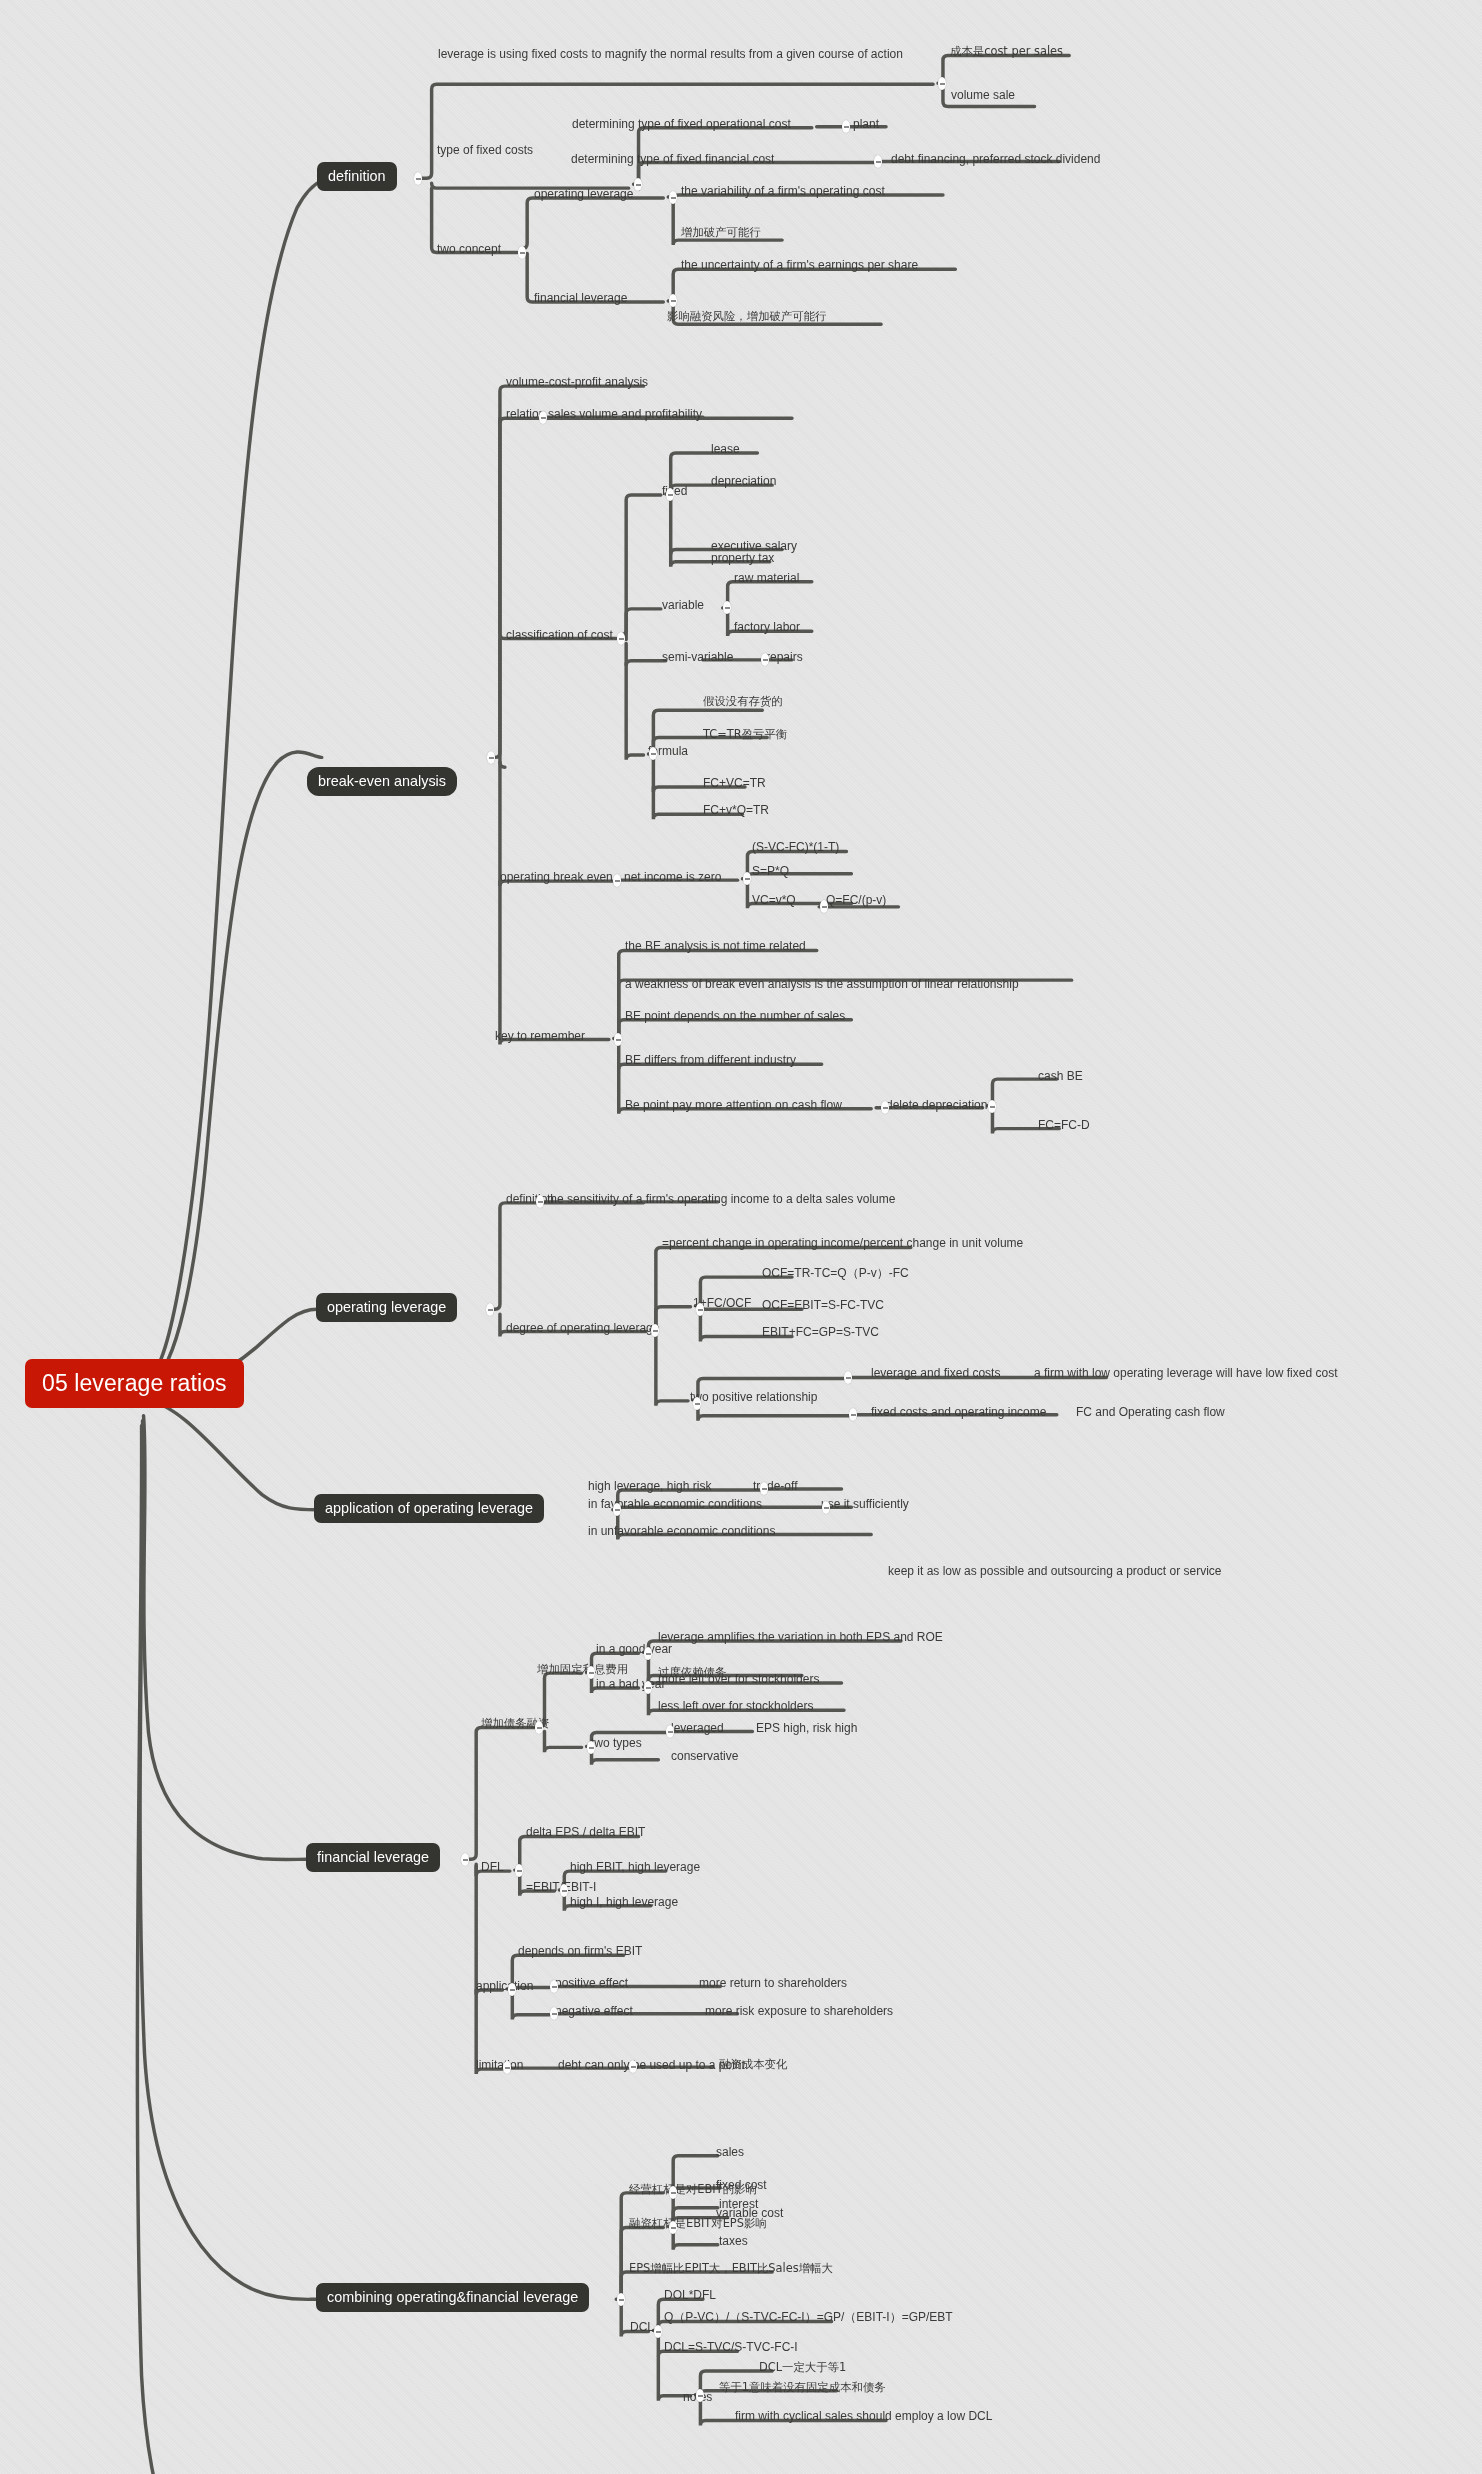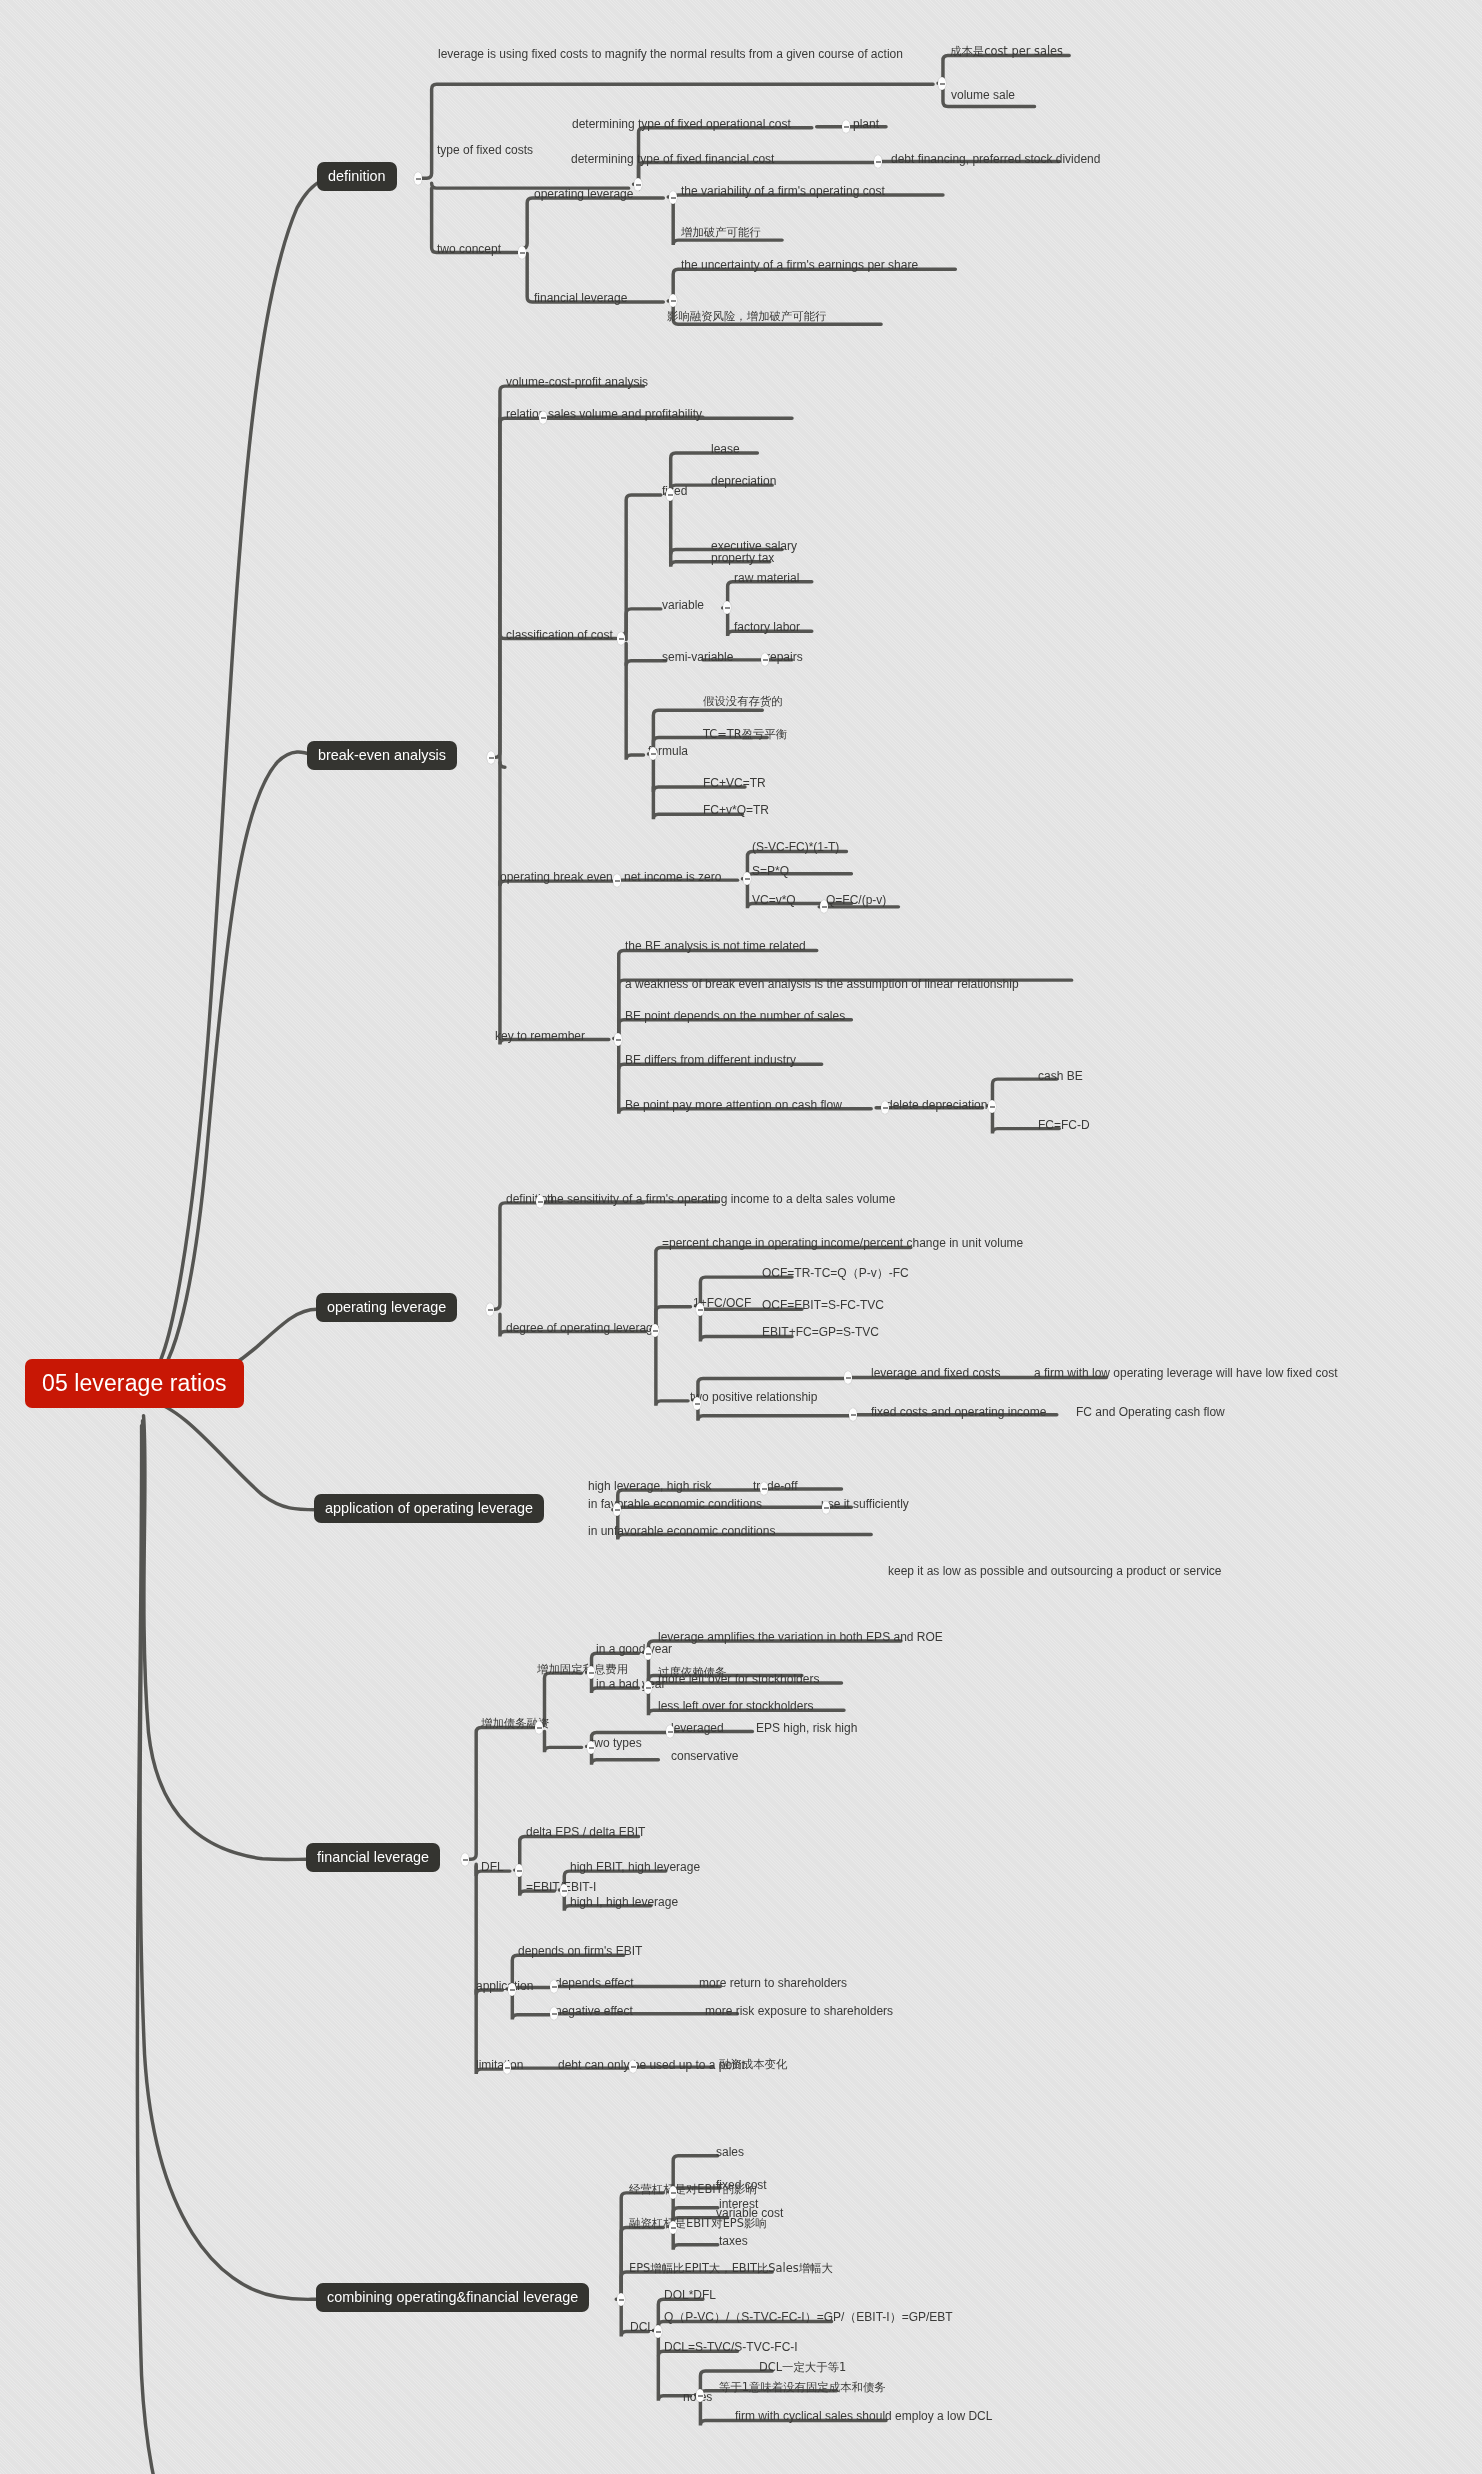--- a/index.html
+++ b/index.html
@@ -190,21 +190,21 @@
     <path d="M1140,5350 L1140,5330 Q1140,5320 1150,5320 L1340,5320"></path>
     <path d="M1140,5350 L1140,5400 Q1140,5390 1150,5390 L1340,5390"></path>
     <path d="M1140,5390 L1140,5480 Q1140,5470 1150,5470 L1420,5470"></path>
     <path d="M1430,5468 L1640,5468"></path>
   </g>
 </svg>
 
 <div class="root-node" style="left:25px;top:1359px;">05 leverage ratios</div>
 
 <div class="topic-node" style="left:317px;top:162px;">definition</div>
-<div class="topic-node" style="left:307px;top:741px;">break-even analysis</div>
+<div class="topic-node" style="left:307px;top:767px;border-radius:12px;">break-even analysis</div>
 <div class="topic-node" style="left:316px;top:1293px;">operating leverage</div>
 <div class="topic-node" style="left:314px;top:1494px;">application of operating leverage</div>
 <div class="topic-node" style="left:306px;top:1843px;">financial leverage</div>
 <div class="topic-node" style="left:316px;top:2283px;">combining operating&amp;financial leverage</div>
 
 <div class="lbl wrap" style="left:438px;top:47px;width:495px;">leverage is using fixed costs to magnify the normal results from a given course of action</div>
 <div class="lbl cn" style="left:950px;top:44px;">成本是cost per sales</div>
 <div class="lbl" style="left:951px;top:88px;">volume sale</div>
 
 <div class="lbl" style="left:437px;top:143px;">type of fixed costs</div>
@@ -294,21 +294,21 @@
 <div class="lbl" style="left:671px;top:1749px;">conservative</div>
 
 <div class="lbl" style="left:481px;top:1860px;">DFL</div>
 <div class="lbl" style="left:526px;top:1825px;">delta EPS / delta EBIT</div>
 <div class="lbl" style="left:526px;top:1880px;">=EBIT/EBIT-I</div>
 <div class="lbl" style="left:570px;top:1860px;">high EBIT, high leverage</div>
 <div class="lbl" style="left:570px;top:1895px;">high I, high leverage</div>
 
 <div class="lbl" style="left:476px;top:1979px;">application</div>
 <div class="lbl" style="left:518px;top:1944px;">depends on firm's EBIT</div>
-<div class="lbl" style="left:555px;top:1976px;">depends effect</div>
+<div class="lbl" style="left:555px;top:1976px;">positive effect</div>
 <div class="lbl" style="left:699px;top:1976px;">more return to shareholders</div>
 <div class="lbl" style="left:555px;top:2004px;">negative effect</div>
 <div class="lbl" style="left:705px;top:2004px;">more risk exposure to shareholders</div>
 
 <div class="lbl" style="left:476px;top:2058px;">limitation</div>
 <div class="lbl" style="left:558px;top:2058px;">debt can only be used up to a point</div>
 <div class="lbl cn" style="left:719px;top:2057px;">融资成本变化</div>
 
 <div class="lbl cn" style="left:629px;top:2182px;">经营杠杆是对EBIT的影响</div>
 <div class="lbl" style="left:716px;top:2145px;">sales</div>

